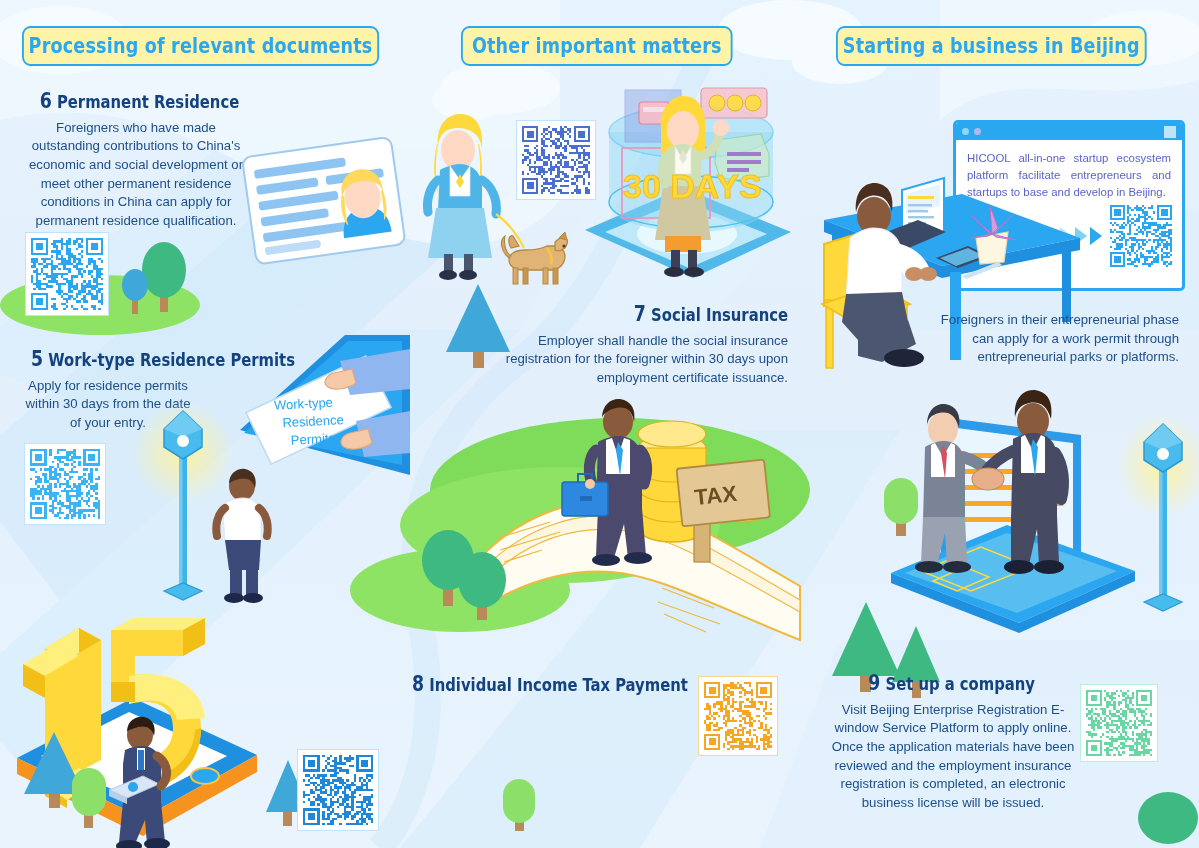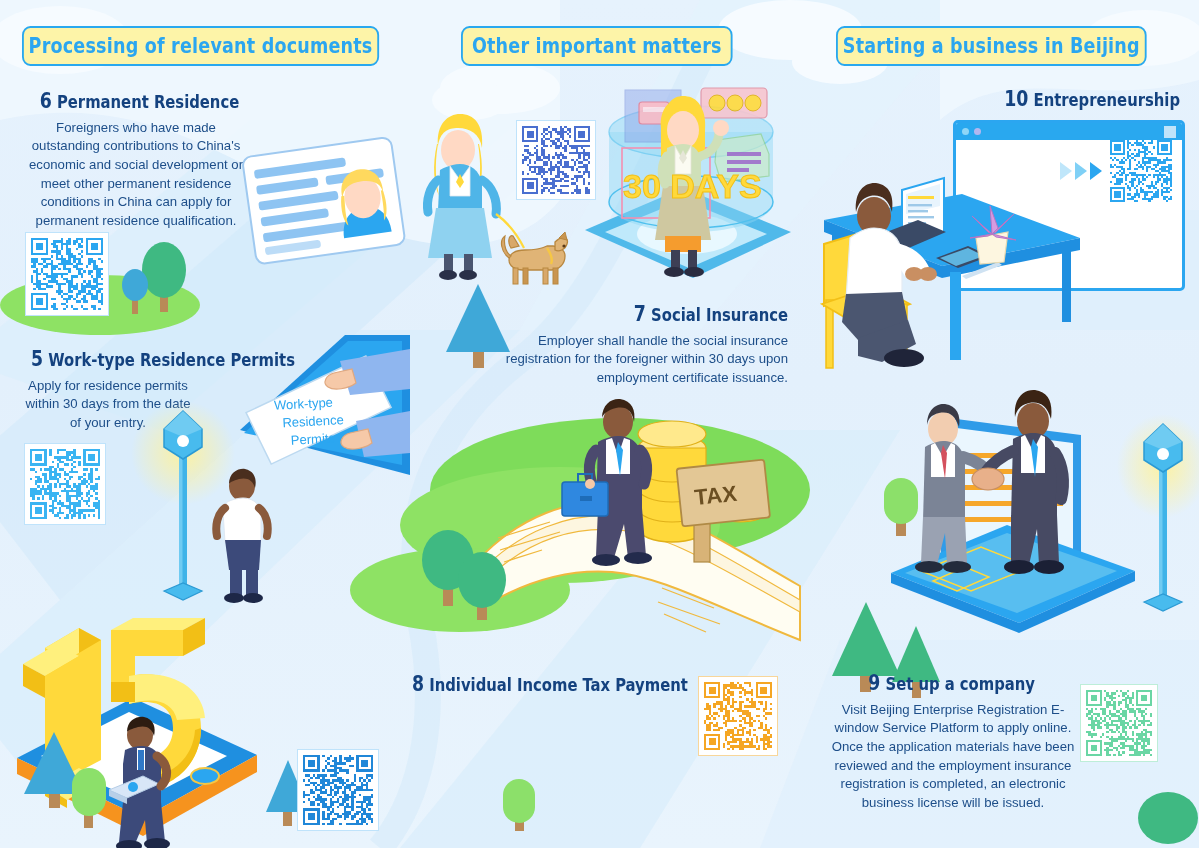--- a/index.html
+++ b/index.html
@@ -2094,35 +2094,30 @@
           <rect x="26" y="28" width="1" height="1"></rect>
         </g>
     </svg>
   </div>
 
   <svg class="art" style="left:495px;top:775px;" width="50" height="60" viewBox="0 0 50 60">
     <rect x="20" y="42" width="9" height="14" fill="#b98a57"></rect>
     <rect x="8" y="4" width="32" height="44" rx="16" fill="#8ce06a"></rect>
   </svg>
 
-  <div class="blk right-al" style="left:930px;top:88px;width:250px;">
-    <div class="h-title right" style="text-align:right;">
-      <span class="h-num">10</span>
-      <span>Entrepreneurship</span>
-    </div>
-  </div>
 
   <div class="win" style="left:953px;top:120px;width:226px;height:165px;">
     <div class="win-bar">
       <span class="dots">
         <span class="dot d1"></span>
         <span class="dot d2"></span>
       </span>
       <span class="sq"></span>
     </div>
+    <div class="win-txt">HICOOL all-in-one startup ecosystem platform facilitate entrepreneurs and startups to base and develop in Beijing.</div>
     <div class="win-row">
       <span class="arrows">
         <i class="tri" style="border-left:12px solid #bfe6fa;"></i>
         <i class="tri" style="border-left:12px solid #7fd0f6;"></i>
         <i class="tri" style="border-left:12px solid #2ba6f0;"></i>
       </span>
       <span class="qr" style="position:relative;left:0;top:0;width:62px;height:62px;border:none;padding:0;">
         <svg class="m" viewBox="0 0 29 29" shape-rendering="crispEdges">
           <rect width="29" height="29" fill="#fff"></rect>
           <g fill="#2ba6f0" class="qrfill">
@@ -2497,20 +2492,23 @@
       <path d="M46,158 L96,140 L104,164 L70,182 L46,176 Z" fill="#4b5670"></path>
       <ellipse cx="92" cy="178" rx="20" ry="9" fill="#1f2439"></ellipse>
 
       <path d="M86,70 C100,74 108,82 112,92" stroke="#ffffff" stroke-width="13" fill="none" stroke-linecap="round"></path>
       <ellipse cx="116" cy="94" rx="9" ry="7" fill="#c98f62"></ellipse>
       <path d="M72,68 C86,74 94,84 98,92" stroke="#ffffff" stroke-width="13" fill="none" stroke-linecap="round"></path>
       <ellipse cx="102" cy="94" rx="9" ry="7" fill="#c98f62"></ellipse>
     </g>
   </svg>
 
+  <div class="blk right-al" style="left:930px;top:305px;width:249px;">
+    <div class="body-t right-al" style="width:249px;">Foreigners in their entrepreneurial phase can apply for a work permit through entrepreneurial parks or platforms.</div>
+  </div>
 
   <svg class="art" style="left:885px;top:395px;" width="260" height="240" viewBox="0 0 260 240">
 
     <path d="M56,22 L196,40 L196,180 L56,168 Z" fill="#2f9be8"></path>
     <path d="M64,32 L188,48 L188,168 L64,158 Z" fill="#eaf6fe"></path>
     <g fill="#f6a72a">
       <rect x="78" y="58" width="96" height="5"></rect>
         <rect x="78" y="74" width="104" height="5"></rect>
       <rect x="78" y="90" width="88" height="5"></rect>
         <rect x="78" y="106" width="100" height="5"></rect>

